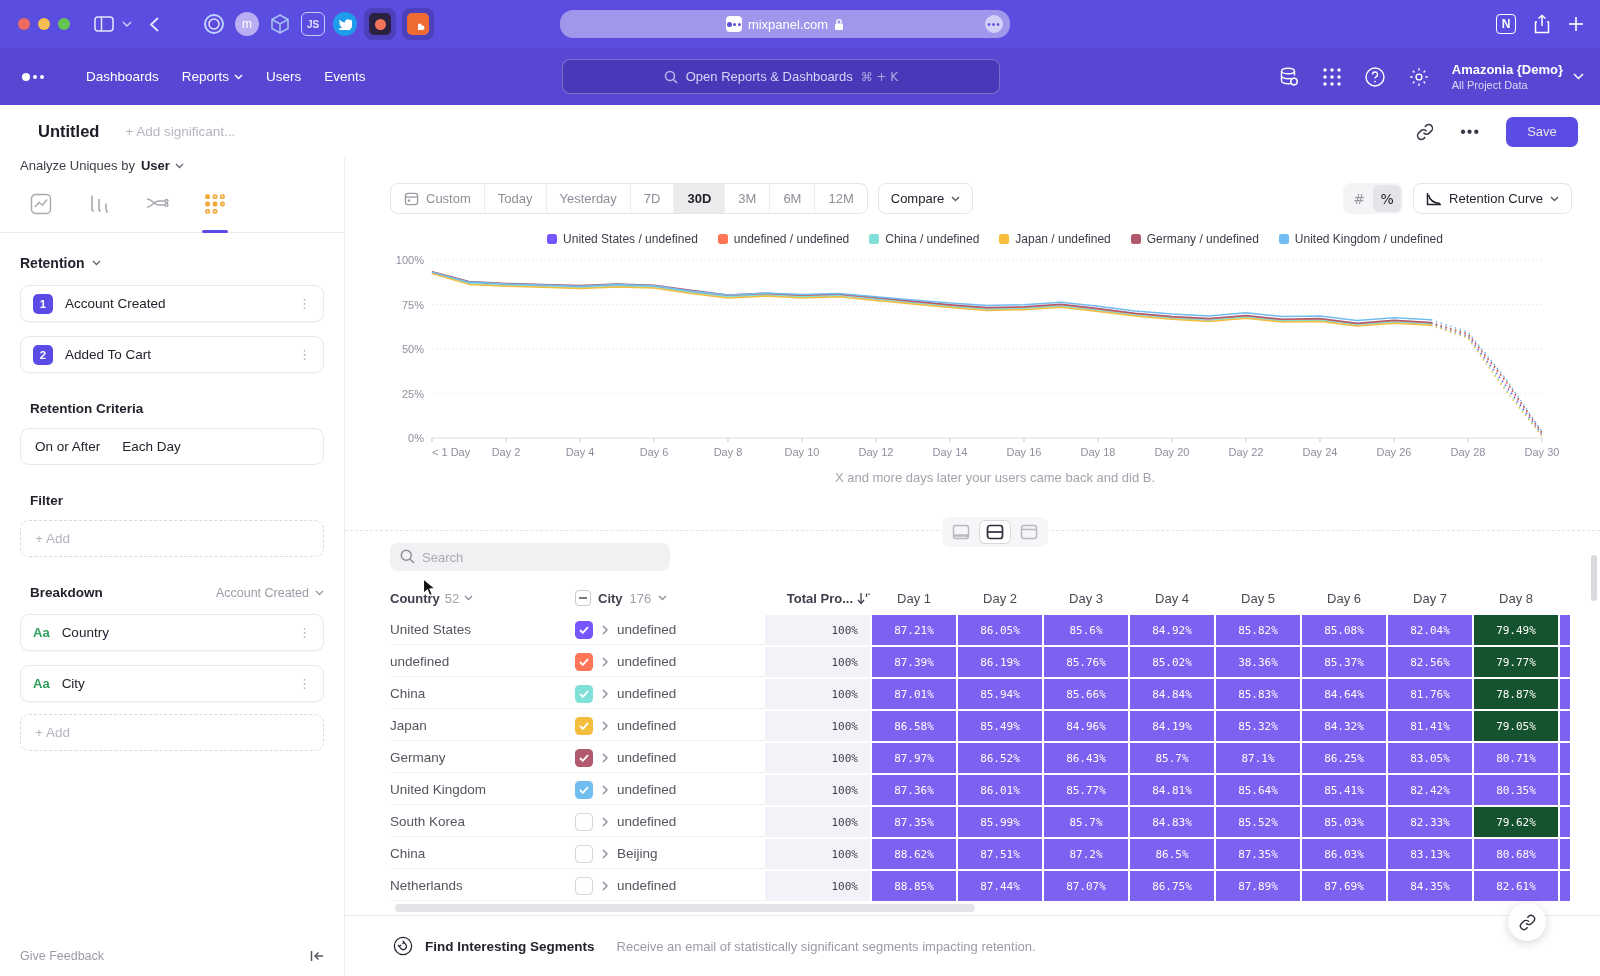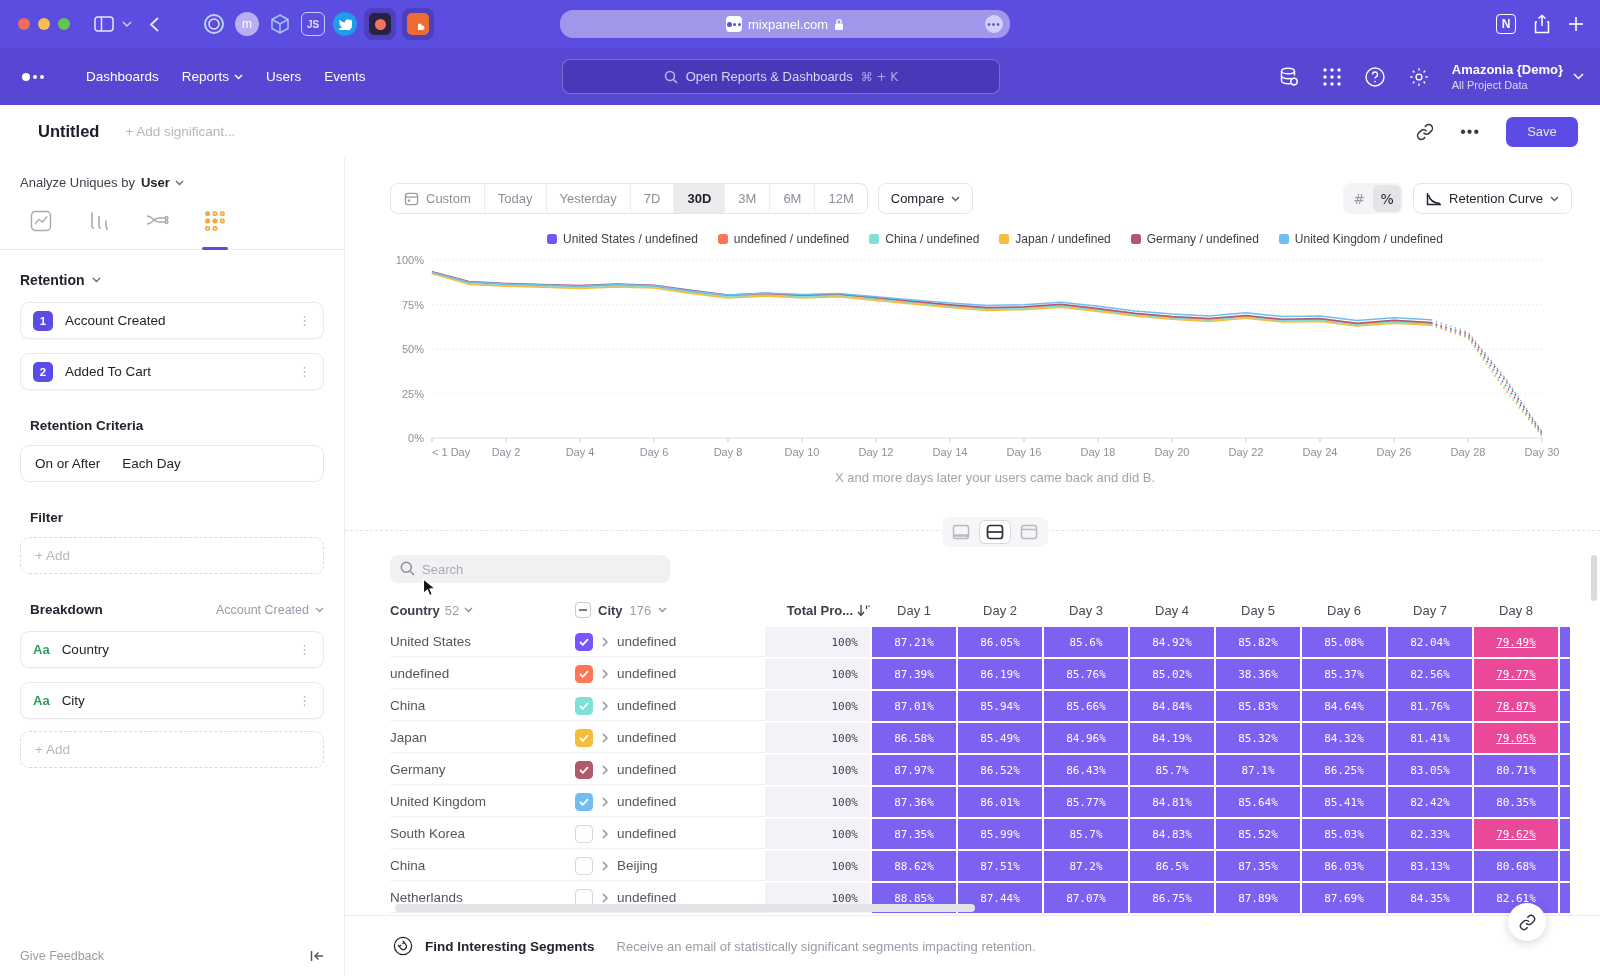--- a/index.html
+++ b/index.html
@@ -36,21 +36,21 @@
   .page-header { position:absolute; top:105px; left:0; right:0; height:53px; background:#fff; display:flex; align-items:center; }
   .title { font-size:16.5px; font-weight:bold; color:#1c1c28; margin-left:38px; }
   .desc { font-size:13.5px; color:#b7b7c2; margin-left:26px; }
   .ph-right { position:absolute; right:22px; display:flex; align-items:center; gap:26px; }
   .save-btn { background:#5c4ce6; color:#e5e5e5; font-size:13px; border:none; border-radius:7px; width:72px; height:30px; cursor:pointer; }
   .dots3 { color:#3a3a46; font-size:16px; letter-spacing:1px; cursor:pointer; }
 
   
   .workspace { position:absolute; top:158px; left:0; right:0; bottom:0; }
   .sidebar { position:absolute; left:0; top:0; bottom:0; width:345px; background:#fff; border-right:1px solid #ececf0; padding:0 20px; }
-  .an-row { margin-top:17px; font-size:13px; color:#40404c; display:flex; align-items:flex-end; gap:6px; }
+  .an-row { font-size:13px; color:#40404c; display:flex; align-items:flex-end; gap:6px; }
   .an-val { font-weight:bold; color:#23232e; display:flex; align-items:center; gap:5px; cursor:pointer; }
   .tabs-row { margin:18px -20px 0; padding:0 20px 0 26px; border-bottom:1px solid #ececf0; display:flex; gap:28px; height:42px; }
   .tab-ic { width:30px; display:flex; align-items:flex-start; justify-content:center; position:relative; cursor:pointer; padding-top:2px; }
   .tab-ic.active::after { content:""; position:absolute; bottom:-1px; left:2px; width:26px; height:3px; background:#5c4ce6; border-radius:2px; }
   .sec-label { font-size:14px; font-weight:bold; color:#23232e; display:flex; align-items:center; gap:7px; }
   .retention-hd { margin-top:22px; cursor:pointer; }
   .card { margin-top:14px; height:37px; border:1px solid #e8e8ee; border-radius:9px; box-shadow:0 1px 2px rgba(30,30,60,.04); display:flex; align-items:center; padding:0 12px; background:#fff; cursor:pointer; }
   .step-badge { width:20px; height:20px; border-radius:5px; background:#5c4ce6; color:#fff; font-size:11.5px; font-weight:bold; display:flex; align-items:center; justify-content:center; }
   .card-label { font-size:13.5px; color:#23232e; margin-left:12px; flex:1; }
   .kebab { color:#b0b0ba; font-size:13px; cursor:pointer; font-family:"DejaVu Sans", sans-serif; }
@@ -80,42 +80,42 @@
   .unit.active { background:#e4e4e9; color:#23232e; }
   .legend { margin-top:18px; display:flex; justify-content:center; gap:20px; }
   .lg-item { display:flex; align-items:center; gap:6px; font-size:12px; color:#3c3c49; }
   .lg-sw { width:10px; height:10px; border-radius:2.5px; }
   .chart-wrap { margin-top:8px; }
   .caption { margin-top:6px; text-align:center; color:#a2a2ac; font-size:13px; }
   .divider { margin-top:32px; position:relative; height:26px; margin-right:0; }
   .divider::before { content:""; position:absolute; left:-45px; right:0; top:13px; border-top:1px dashed #e3e3e9; }
   .view-toggle { position:absolute; left:50%; transform:translateX(-50%); top:0; display:flex; background:#f6f6f8; border-radius:8px; padding:3px; gap:2px; }
   .vt { width:32px; height:24px; display:flex; align-items:center; justify-content:center; border-radius:6px; cursor:pointer; }
-  .search-wrap { margin-top:12px; position:relative; width:336px; }
+  .search-wrap { position:relative; width:336px; }
   .search-input { width:280px; height:28px; background:#f1f1f3; border:none; border-radius:8px; padding-left:32px; font-size:13px; color:#23232e; outline:none; font-family:"Liberation Sans",sans-serif; }
   .search-input::placeholder { color:#a9a9b3; }
   .search-ic { position:absolute; left:10px; top:6px; }
 
   
   .thead { margin-top:14px; display:flex; align-items:center; height:26px; }
   .th-country { width:185px; font-size:13px; color:#3e3e4a; font-weight:bold; display:flex; align-items:center; gap:5px; cursor:pointer; }
   .th-city { width:190px; display:flex; align-items:center; gap:7px; font-size:13px; color:#3e3e4a; font-weight:bold; cursor:pointer; }
   .cnt { color:#a0a0ab; font-weight:normal; }
   .th-total { width:105px; font-size:13px; color:#3e3e4a; font-weight:bold; text-align:right; display:flex; justify-content:flex-end; align-items:center; gap:4px; cursor:pointer; }
   .th-day { width:84px; margin-left:2px; text-align:center; font-size:13px; color:#4a4a55; }
   .tbody { margin-top:4px; }
   .trow { display:flex; align-items:stretch; height:30px; margin-bottom:2px; }
   .tc-country { width:185px; font-size:13.5px; color:#55555f; display:flex; align-items:center; border-bottom:1px solid #f0f0f3; }
   .tc-city { width:190px; display:flex; align-items:center; gap:9px; border-bottom:1px solid #f0f0f3; }
   .city-label { font-size:13.5px; color:#55555f; }
   .cb { width:18px; height:18px; border-radius:4.5px; display:flex; align-items:center; justify-content:center; cursor:pointer; }
   .cb.un { background:#fff; border:1.5px solid #d4d4db; }
   .tc-total { width:105px; background:#f4f2f8; display:flex; align-items:center; justify-content:flex-end; padding-right:12px; font-family:"DejaVu Sans Mono", monospace; font-size:11px; color:#3f3f4c; }
   .tc-day { width:84px; margin-left:2px; background:#7d61f0; color:#fff; display:flex; align-items:center; justify-content:center; font-family:"DejaVu Sans Mono", monospace; font-size:11px; cursor:pointer; }
-  .tc-day.lite { background:#ec4899;text-decoration:underline; }
+  .tc-day.lite { background:#14532d; }
   .tc-sliver { width:10px; margin-left:2px; background:#7d61f0; }
   .hscroll { position:absolute; left:50px; bottom:64px; width:580px; height:8px; background:#e4e4e8; border-radius:4px; cursor:pointer; }
 
   
   .footer { position:absolute; left:0; right:0; bottom:0; height:61px; background:#fff; border-top:1px solid #ececf0; display:flex; align-items:center; padding-left:48px; gap:12px; }
   .footer-title { font-size:13.5px; font-weight:bold; color:#23232e; }
   .footer-sub { font-size:13px; color:#9b9ba7; margin-left:10px; }
   .float-link { position:absolute; right:54px; bottom:35px; width:38px; height:38px; border-radius:50%; background:#fff; box-shadow:0 2px 10px rgba(20,20,50,.18); display:flex; align-items:center; justify-content:center; cursor:pointer; }
   .vscroll { position:absolute; right:3px; top:555px; width:6px; height:46px; background:#d9d9de; border-radius:3px; }
   .cursor { position:absolute; left:422px; top:578px; z-index:50; pointer-events:none; }

